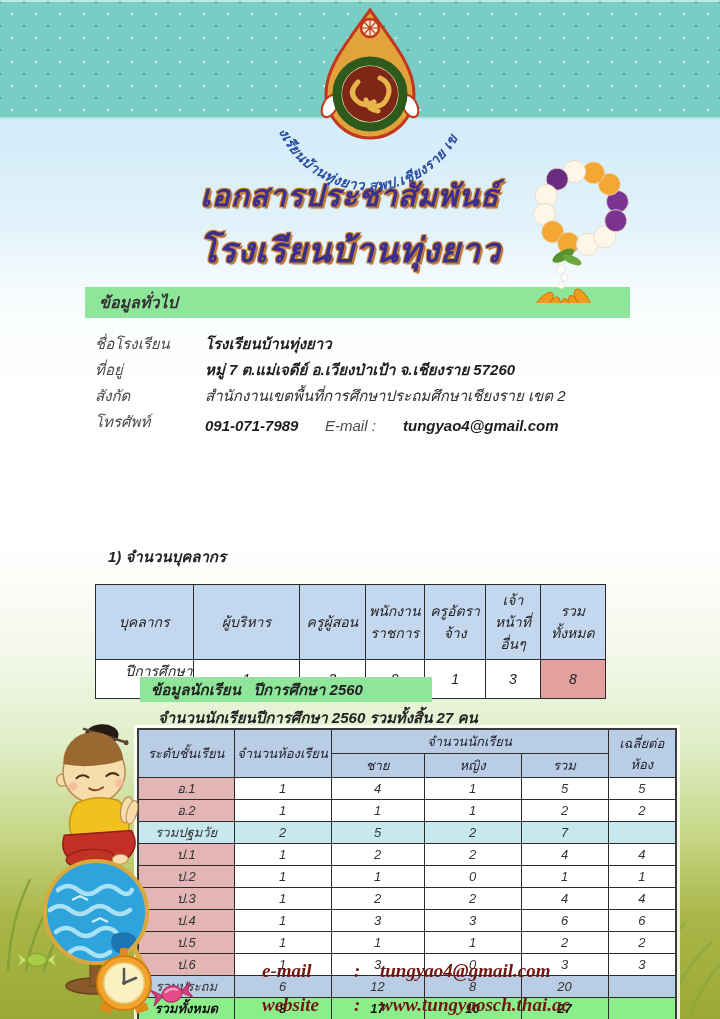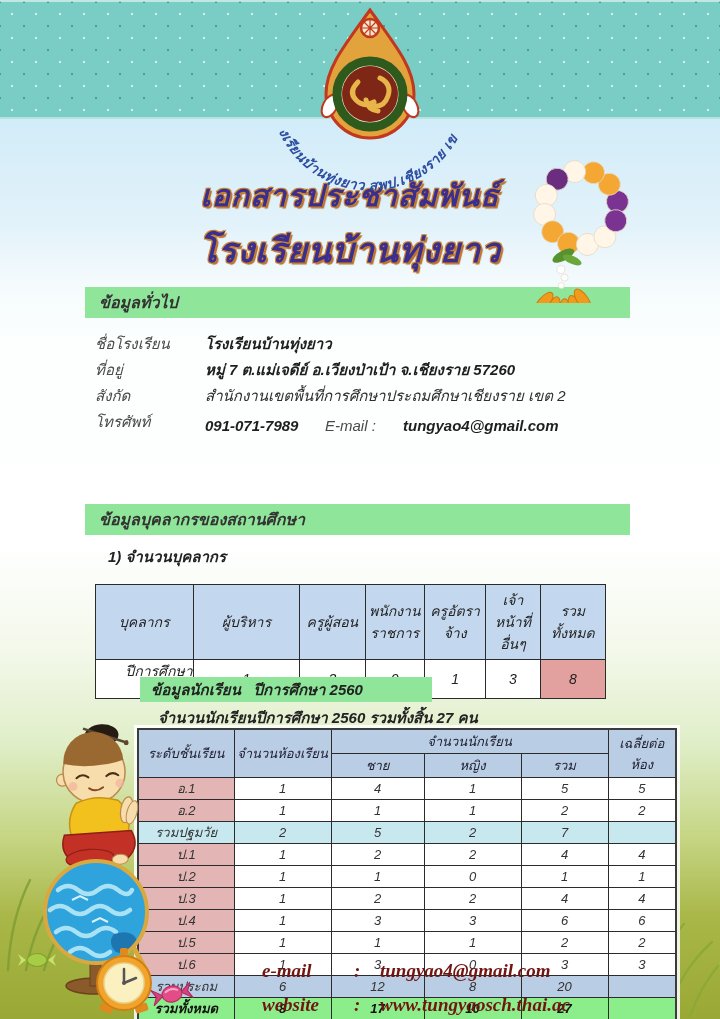--- a/index.html
+++ b/index.html
@@ -178,21 +178,20 @@
       <span class="ival-n">สำนักงานเขตพื้นที่การศึกษาประถมศึกษาเชียงราย เขต 2</span>
     </div>
     <div class="irow">
       <span class="ilbl">โทรศัพท์</span>
       <span class="ival" style="width:120px">091-071-7989</span>
       <span class="igap" style="width:78px">E-mail :</span>
       <span class="ival">tungyao4@gmail.com</span>
     </div>
   </div>
 
-  <div class="g-bar" style="top:504px">ข้อมูลบุคลากรของสถานศึกษา</div>
   <div id="pers-title">1) จำนวนบุคลากร</div>
   <table id="pers-table">
     <colgroup>
       <col style="width:97px">
         <col style="width:106px">
         <col style="width:65px">
       <col style="width:59px">
         <col style="width:61px">
         <col style="width:54px">
         <col style="width:65px">

